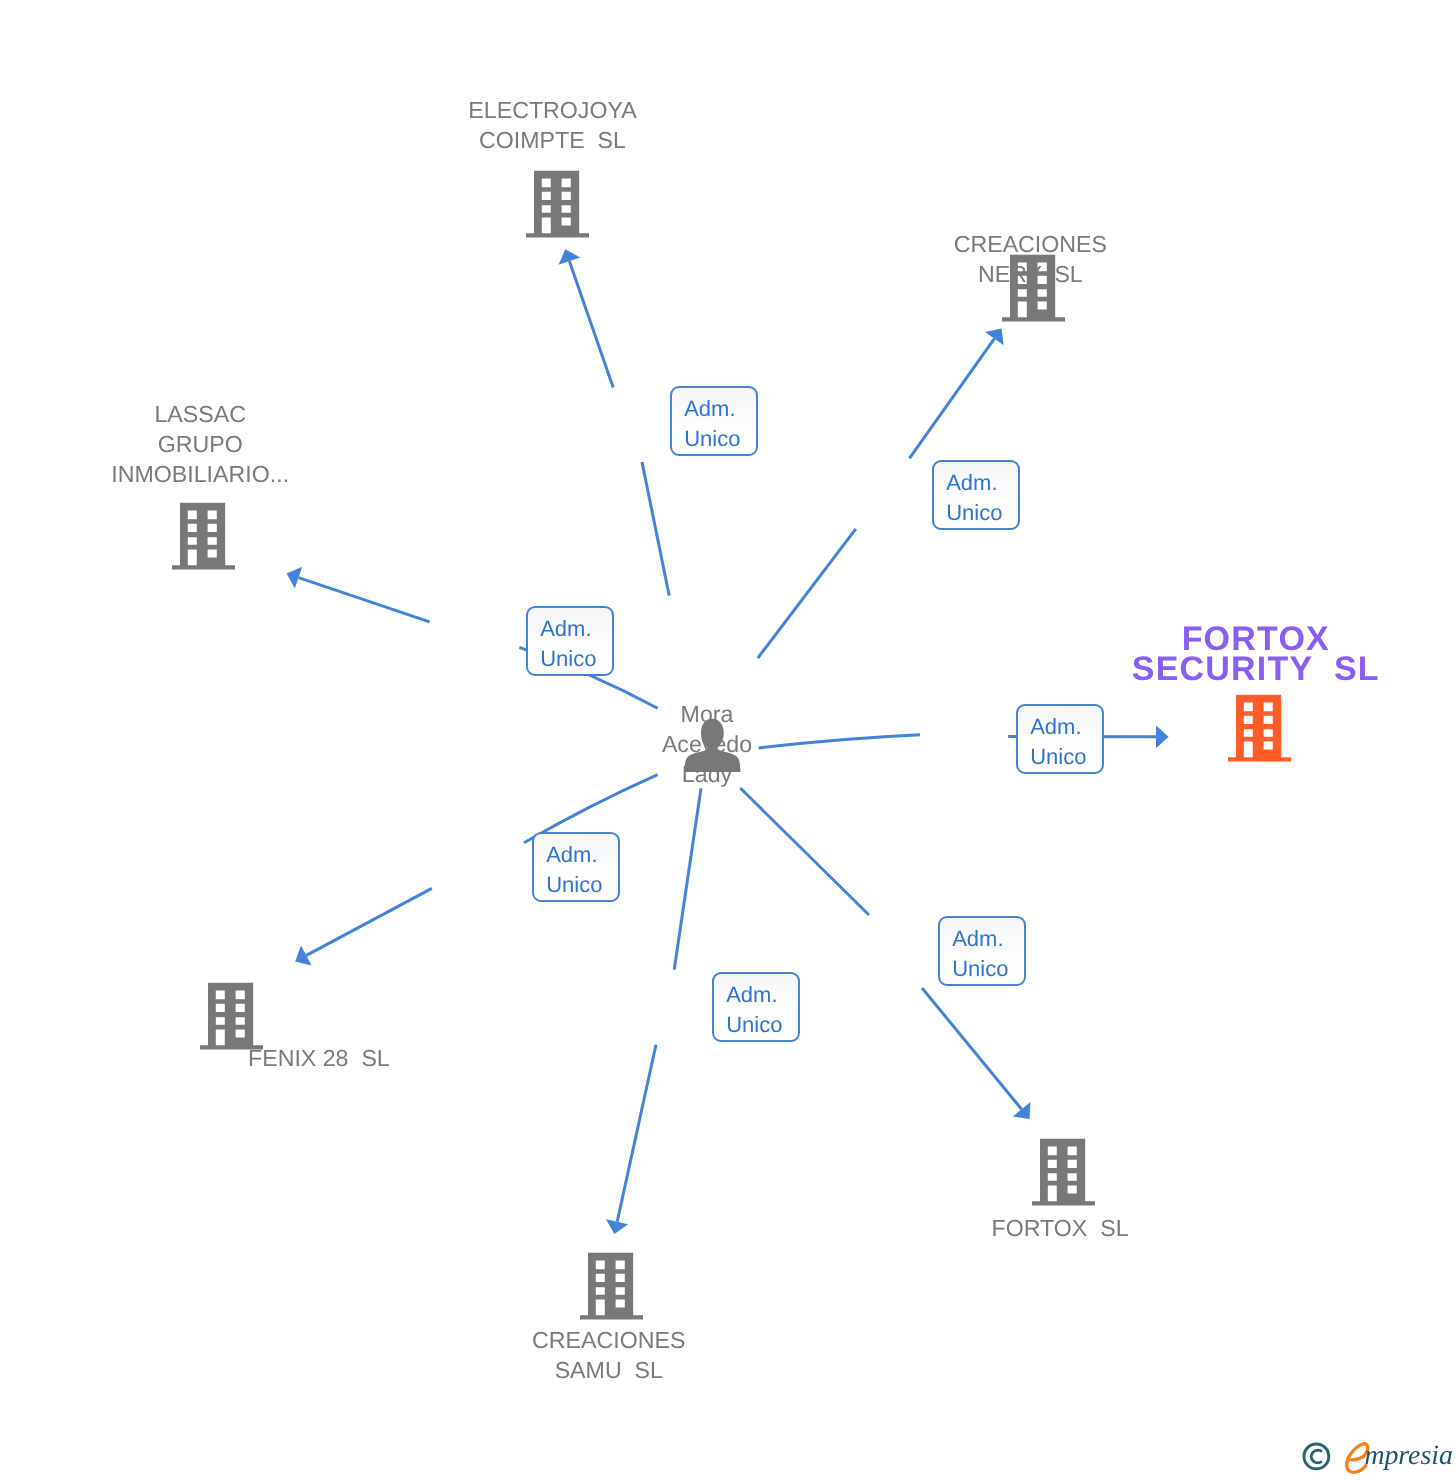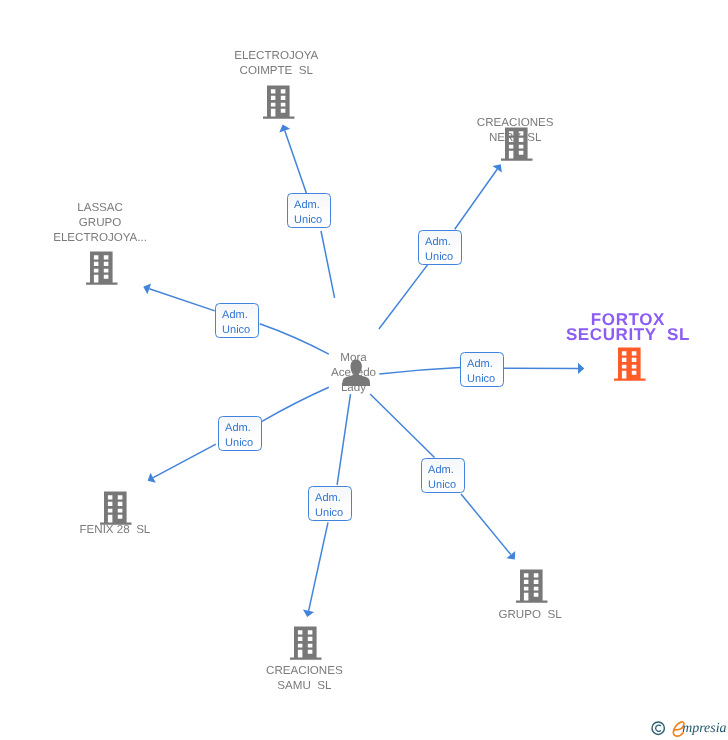--- a/index.html
+++ b/index.html
@@ -5,21 +5,21 @@
 <style>
   html,body{margin:0;padding:0;background:#fff;}
   body{width:728px;height:740px;font-family:"Liberation Sans",sans-serif;overflow:hidden;-webkit-font-smoothing:antialiased;text-rendering:geometricPrecision;}
   #stage{position:relative;width:728px;height:740px;background:#fff;text-decoration:underline;}
   svg#edges{position:absolute;left:0;top:0;width:728px;height:740px;pointer-events:none;}
   .node{position:absolute;}
   .node-icon{position:absolute;}
   .node-label{position:absolute;text-align:center;color:#7b7b7b;font-size:11.6px;line-height:15px;white-space:pre;}
   .node-label.hl{color:#8b5cf6;font-weight:bold;font-size:17px;letter-spacing:0.6px;}
   .badge{position:absolute;box-sizing:border-box;border:1.5px solid #4284dc;border-radius:4.5px;background:linear-gradient(to bottom,#f4f6f7 0%,#fdfdfe 55%,#ffffff 100%);
-         color:#3074d2;font-size:11px;line-height:15.3px;text-align:left;padding:3.7px 0 0 6.1px;white-space:pre;}
+         color:#3074d2;font-size:11px;line-height:15.3px;text-align:left;padding:3.7px 0 0 6.1px;white-space:pre;margin-left:48px;}
   .wm{position:absolute;}
 </style>
 </head>
 <body>
 
 <div id="stage">
 
   <svg id="edges" viewBox="0 0 728 740">
     <g stroke="#4384db" stroke-width="1.5" fill="none" stroke-linecap="butt">
       <path d="M334.6,297.8 L321.0,231.0"></path>
@@ -93,43 +93,43 @@
     <div class="node-label hl" style="left:547.9px;top:311.7px;width:160px;">FORTOX
 SECURITY  SL</div>
     <svg class="node-icon" style="left:612.7px;top:346.1px;width:33.6px;height:35px;fill:#ff5c28">
         <use href="#sym-building"></use>
       </svg>
   </div>
 
   <div class="node">
     <div class="node-label" style="left:20.1px;top:200.1px;width:160px;">LASSAC
 GRUPO
-ELECTROJOYA...</div>
+INMOBILIARIO...</div>
     <svg class="node-icon" style="left:85.0px;top:249.8px;width:33.6px;height:35px;fill:#787878">
         <use href="#sym-building"></use>
       </svg>
   </div>
 
   <div class="node">
-    <div class="node-label" style="left:34.9px;top:522px;width:160px;">FENIX 28  SL</div>
+    <div class="node-label" style="left:34.9px;top:522px;width:160px;text-align:right;">FENIX 28  SL</div>
     <svg class="node-icon" style="left:99.3px;top:490.1px;width:33.6px;height:35px;fill:#787878">
         <use href="#sym-building"></use>
       </svg>
   </div>
 
   <div class="node">
     <div class="node-label" style="left:224.4px;top:663.4px;width:160px;">CREACIONES
 SAMU  SL</div>
     <svg class="node-icon" style="left:289.3px;top:624.6px;width:33.6px;height:35px;fill:#787878">
         <use href="#sym-building"></use>
       </svg>
   </div>
 
   <div class="node">
-    <div class="node-label" style="left:450.05px;top:607.1px;width:160px;">GRUPO  SL</div>
+    <div class="node-label" style="left:450.05px;top:607.1px;width:160px;">FORTOX  SL</div>
     <svg class="node-icon" style="left:514.6px;top:567.6px;width:33.6px;height:35px;fill:#787878">
         <use href="#sym-building"></use>
       </svg>
   </div>
 
   <div class="node">
     <div class="node-label" style="left:273.5px;top:302.4px;width:160px;margin-top:48px;">Mora
 Acevedo
 Lady</div>
     <svg class="node-icon" style="left:342.4px;top:358.6px;width:28.4px;height:27.6px;fill:#787878">

